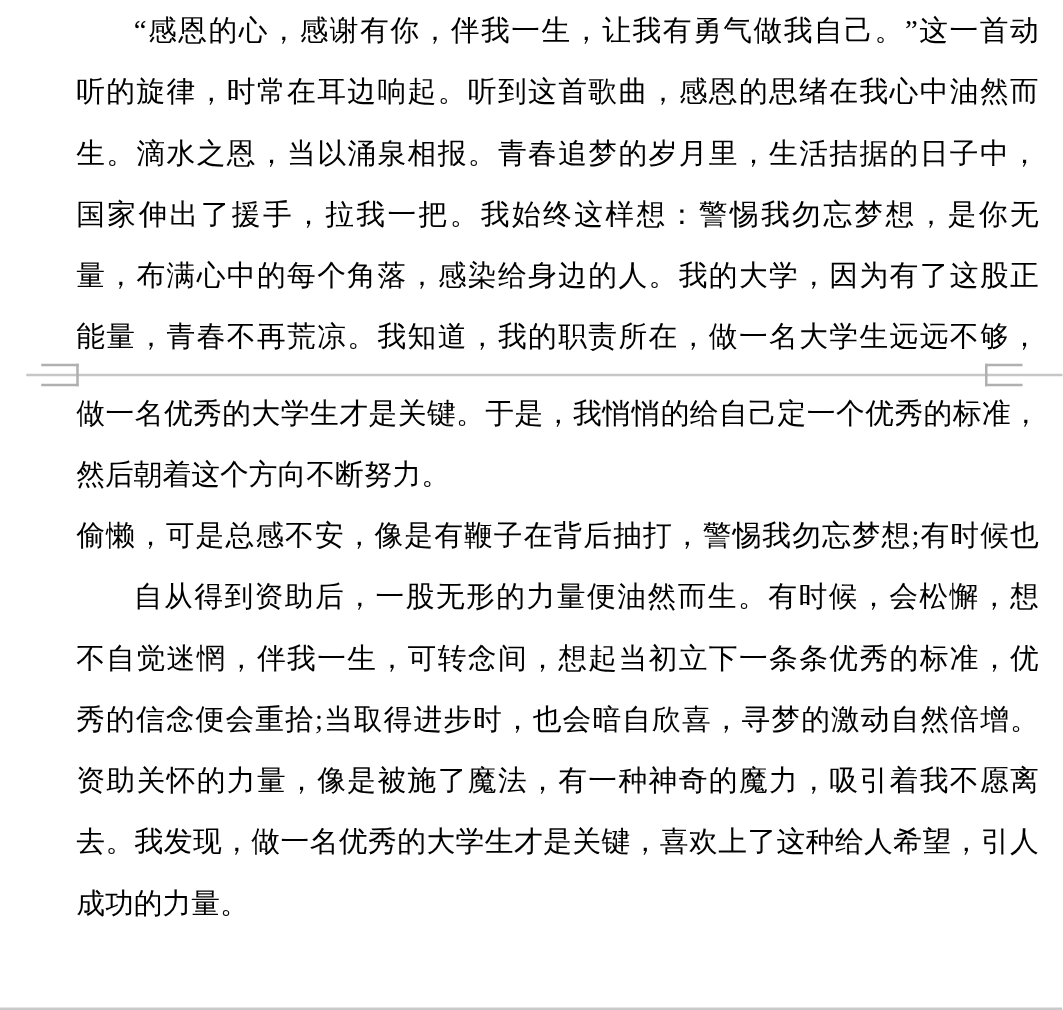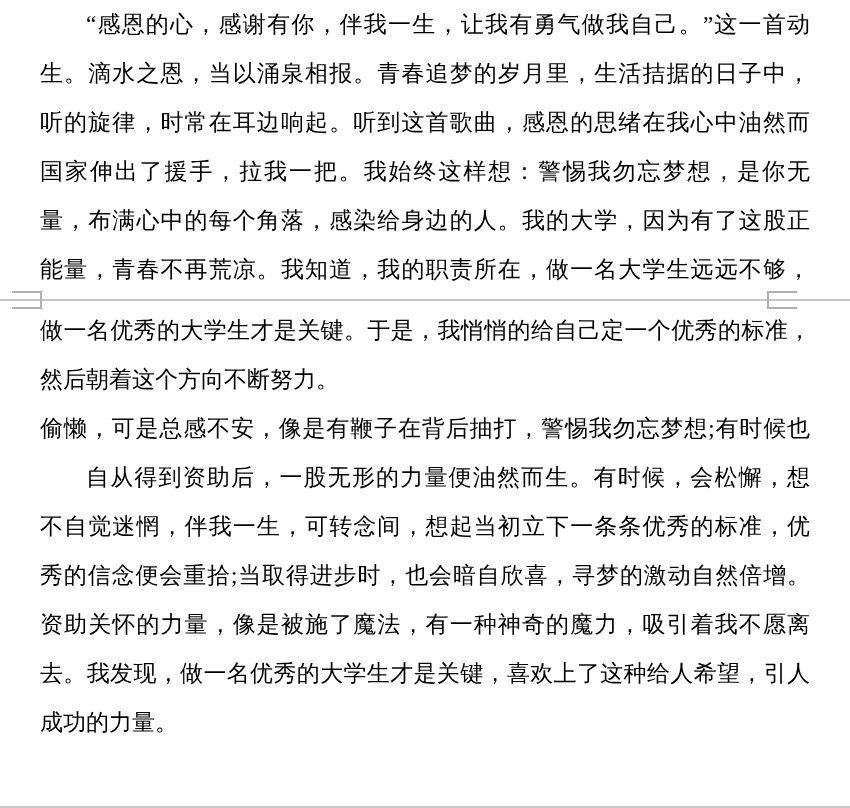--- a/index.html
+++ b/index.html
@@ -10,20 +10,21 @@
     height: 808px;
     overflow: hidden;
   }
   .doc {
     position: relative;
     width: 688px;
     height: 808px;
     background: #ffffff;
     font-family: "Liberation Serif", "DejaVu Serif", serif;
     color: #000000;
+    padding-left: 21px;
   }
   .text-block { }
   .line {
     width: 770px;
     margin-left: 40px;
     height: 49px;
     line-height: 49px;
     font-size: 23px;
     color: #000000;
     text-align: justify;
@@ -84,22 +85,22 @@
     background: #c9c9c9;
   }
 </style>
 </head>
 <body>
 
 <div class="doc">
 
   <div class="text-block">
     <div class="line indent">“感恩的心，感谢有你，伴我一生，让我有勇气做我自己。”这一首动</div>
+    <div class="line">听的旋律，时常在耳边响起。听到这首歌曲，感恩的思绪在我心中油然而</div>
     <div class="line">生。滴水之恩，当以涌泉相报。青春追梦的岁月里，生活拮据的日子中，</div>
-    <div class="line">听的旋律，时常在耳边响起。听到这首歌曲，感恩的思绪在我心中油然而</div>
     <div class="line">国家伸出了援手，拉我一把。我始终这样想：警惕我勿忘梦想，是你无</div>
     <div class="line">量，布满心中的每个角落，感染给身边的人。我的大学，因为有了这股正</div>
     <div class="line">能量，青春不再荒凉。我知道，我的职责所在，做一名大学生远远不够，</div>
   </div>
 
   <div class="page-break">
     <div class="pb-line"></div>
     <div class="pb-mark-left"></div>
     <div class="pb-mark-right"></div>
   </div>

